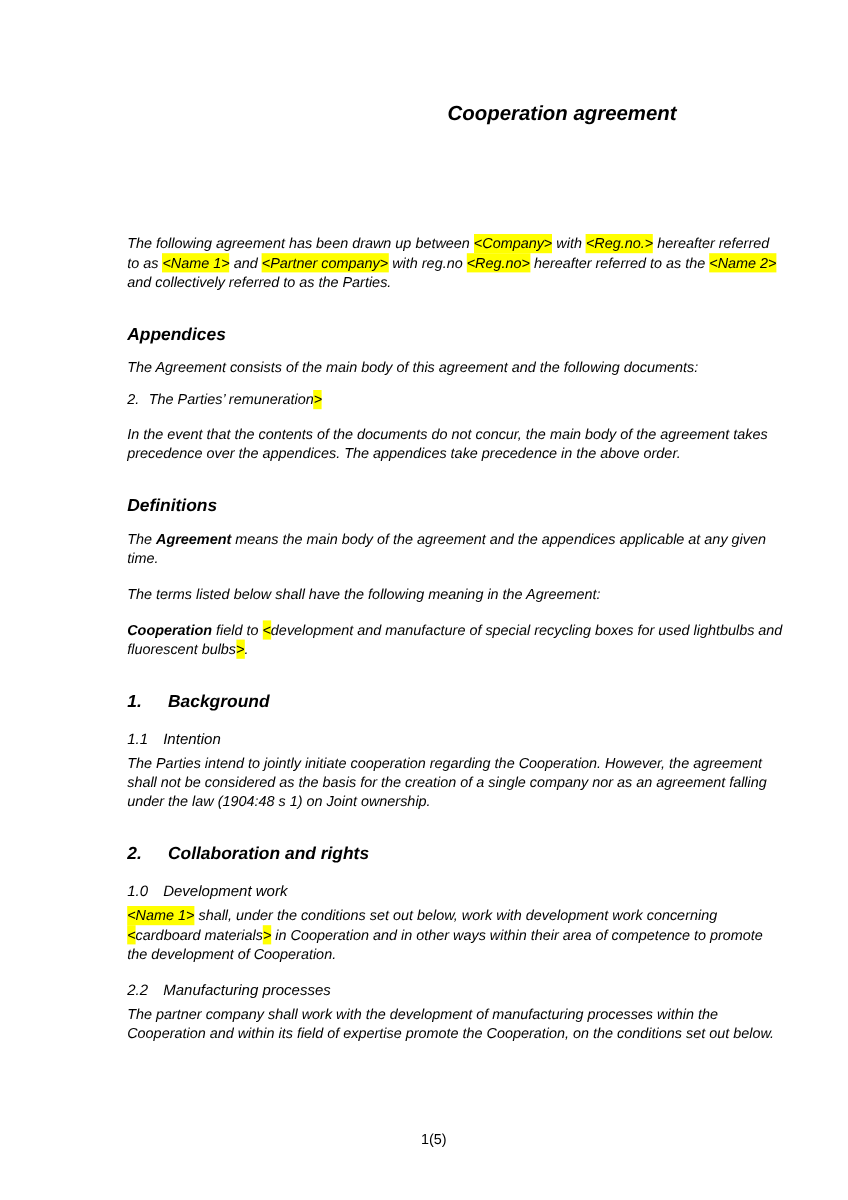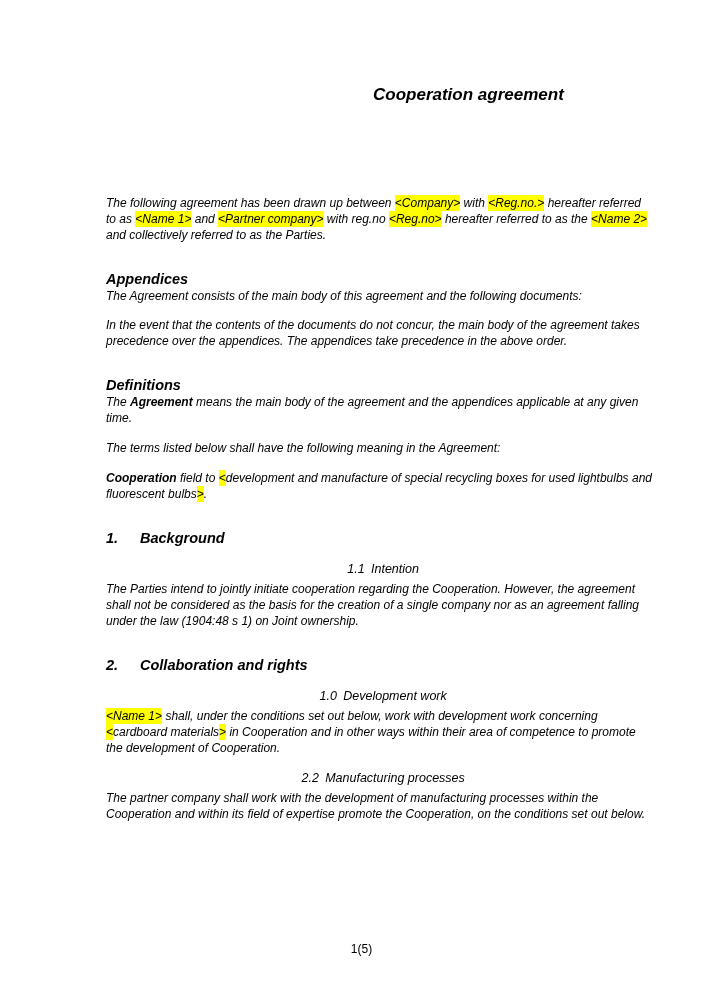--- a/index.html
+++ b/index.html
@@ -36,33 +36,32 @@
     line-height: 16px;
     margin: 14px 0 0 0;
   }
   .doc-title + .para { margin-top: 90px; }
   .h2 {
     font-size: 14.5px;
     font-weight: bold;
     line-height: 18px;
     margin: 27px 0 0 0;
   }
-  .h2 + .para { margin-top: 0; }
+  .h2 + .para { margin-top: 10px; }
   .h1s {
     font-size: 14.5px;
     font-weight: bold;
     line-height: 18px;
     margin: 27px 0 0 0;
   }
   .h3s {
     font-size: 12.5px;
     font-weight: normal;
     line-height: 16px;
     margin: 14px 0 0 0;
-    text-align: center;
   }
   .h3s + .para { margin-top: 4px; }
   .num  { display: inline-block; width: 34px; }
   .num3 { display: inline-block; width: 30px; }
   .list { margin: 11px 0 0 0; font-size: 12px; line-height: 16px; }
   .list + .para { margin-top: 13px; }
   .li { white-space: nowrap; }
   .linum { display: inline-block; width: 18px; }
   .b { font-weight: bold; }
   .hl { padding: 1px 0; }
@@ -79,20 +78,21 @@
 <body>
 
 <div class="page">
   <div class="content">
     <div class="doc-title">Cooperation agreement</div>
 
   <p class="para"><span>The following agreement has been drawn up between </span><span class="hl" style="background: rgb(255, 255, 0);">&lt;Company&gt;</span><span> with </span><span class="hl" style="background: rgb(255, 255, 0);">&lt;Reg.no.&gt;</span><span> hereafter referred to as </span><span class="hl" style="background: rgb(255, 255, 0);">&lt;Name 1&gt;</span><span> and </span><span class="hl" style="background: rgb(255, 255, 0);">&lt;Partner company&gt;</span><span> with reg.no </span><span class="hl" style="background: rgb(255, 255, 0);">&lt;Reg.no&gt;</span><span> hereafter referred to as the </span><span class="hl" style="background: rgb(255, 255, 0);">&lt;Name 2&gt;</span><span> and collectively referred to as the Parties.</span></p>
       <h2 class="h2">Appendices</h2>
       <p class="para"><span>The Agreement consists of the main body of this agreement and the following documents:</span></p>
       <div class="list">
+        <div class="li"><span class="linum">2.</span><span><span>The Parties’ remuneration</span><span class="hl" style="background: rgb(255, 255, 0);">&gt;</span></span></div>
       </div>
       <p class="para"><span>In the event that the contents of the documents do not concur, the main body of the agreement takes precedence over the appendices. The appendices take precedence in the above order.</span></p>
       <h2 class="h2">Definitions</h2>
       <p class="para"><span>The </span><span class="b">Agreement</span><span> means the main body of the agreement and the appendices applicable at any given time.</span></p>
       <p class="para"><span>The terms listed below shall have the following meaning in the Agreement:</span></p>
       <p class="para"><span class="b">Cooperation</span><span> field to </span><span class="hl" style="background: rgb(255, 255, 0);">&lt;</span><span>development and manufacture of special recycling boxes for used lightbulbs and fluorescent bulbs</span><span class="hl" style="background: rgb(255, 255, 0);">&gt;</span><span>.</span></p>
       <h2 class="h1s"><span class="num">1.</span><span>Background</span></h2>
       <div class="h3s"><span class="num3">1.1</span><span>Intention</span></div>
       <p class="para"><span>The Parties intend to jointly initiate cooperation regarding the Cooperation. However, the agreement shall not be considered as the basis for the creation of a single company nor as an agreement falling under the law (1904:48 s 1) on Joint ownership.</span></p>
       <h2 class="h1s"><span class="num">2.</span><span>Collaboration and rights</span></h2>

